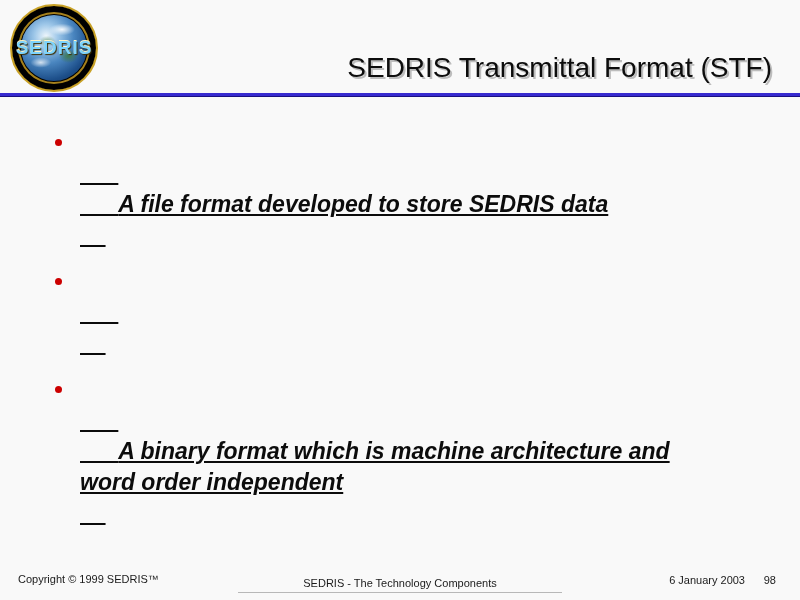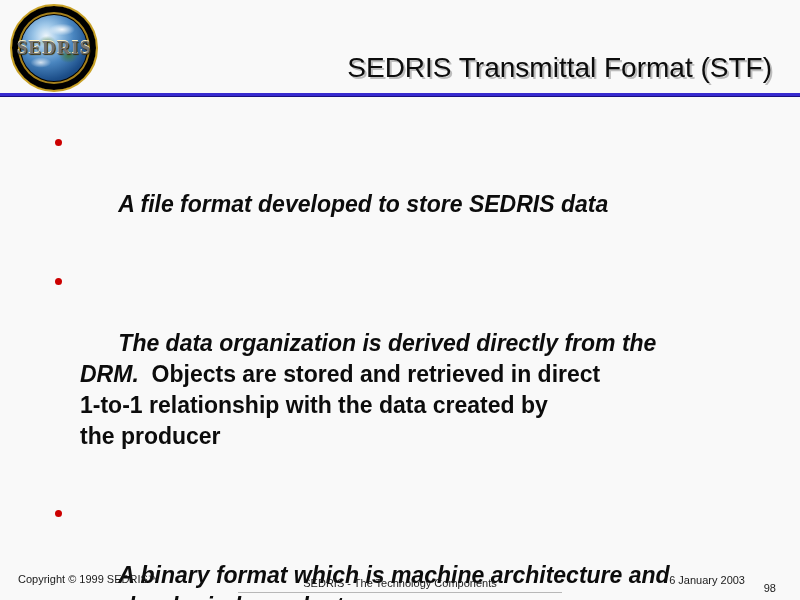--- a/index.html
+++ b/index.html
@@ -18,54 +18,55 @@
     position:absolute;left:9px;top:9px;width:66px;height:66px;border-radius:50%;
     background:
       radial-gradient(ellipse 20px 9px at 62% 22%, rgba(255,255,255,.9), rgba(255,255,255,0) 65%),
       radial-gradient(ellipse 16px 8px at 30% 72%, rgba(255,255,255,.75), rgba(255,255,255,0) 65%),
       radial-gradient(ellipse 14px 10px at 72% 62%, rgba(64,122,58,.85), rgba(64,122,58,0) 70%),
       radial-gradient(ellipse 12px 8px at 40% 40%, rgba(90,140,80,.6), rgba(90,140,80,0) 70%),
       radial-gradient(circle at 38% 32%, #eef6fc 0%, #9cc6e8 20%, #4a86c0 45%, #1d4f8a 72%, #0a2a55 100%);
   }
   .logo-text{
     position:relative;z-index:2;
-    font-family:Liberation Serif, serif;font-weight:bold;
-    color:#737373;font-size:19px;letter-spacing:1px;
+    font-family:Liberation Sans, sans-serif;font-weight:bold;
+    color:#7dd3fc;font-size:19px;letter-spacing:1px;
     text-shadow:1px 1px 1px #3d2f05, 0 -1px 0 #fff3c4;
   }
   .title{
     position:absolute;right:28px;top:52px;
     font-size:28px;font-weight:normal;color:#0d0d0d;letter-spacing:0;
     text-shadow:2px 2px 0 #bdbdbd;white-space:nowrap;
   }
   .rule{
     position:absolute;left:0;top:93px;width:800px;height:3px;
     background:#382bd0;border-bottom:1px solid #1a1080;
   }
   
   .bullets{
     position:absolute;left:52px;top:127px;width:716px;
     list-style:none;margin:0;padding:0;
   }
   .bullet{
     position:relative;padding-left:28px;margin-bottom:15px;
     font-size:23px;font-weight:bold;line-height:31px;color:#0c0c0c;
     white-space:pre-wrap;
+    text-decoration:underline;
   }
   .bullet .dot{
     position:absolute;left:3px;top:12px;width:7px;height:7px;border-radius:50%;
   }
   .it{font-style:italic;}
   
   .footer-text{font-size:11px;color:#1a1a1a;}
   .f-left{position:absolute;left:18px;top:573px;}
   .f-center{position:absolute;left:0;width:800px;top:577px;text-align:center;}
   .f-line{position:absolute;left:238px;top:592px;width:324px;height:1px;background:#b8b8b8;}
   .f-date{position:absolute;right:55px;top:574px;}
-  .f-page{position:absolute;right:24px;top:574px;margin-top:8px;}
+  .f-page{position:absolute;right:24px;top:574px;}
 </style>
 </head>
 <body>
 
 <div class="slide" style="background: rgb(249, 249, 249);">
 
   <div class="logo">
     <div class="earth"></div>
     <span class="logo-text">SEDRIS</span>
   </div>
@@ -73,24 +74,20 @@
   <div class="title">SEDRIS Transmittal Format (STF)</div>
   <div class="rule" style="background: rgb(56, 43, 208);"></div>
 
   <ul class="bullets">
       <li class="bullet">
       <span class="dot" style="background: rgb(204, 0, 0);"></span>
       <span class="btext"><span class="it">A file format developed to store SEDRIS data</span></span>
     </li>
       <li class="bullet">
       <span class="dot" style="background: rgb(204, 0, 0);"></span>
-      <span class="btext"><span class="it">The data organization is derived directly from the
-DRM.</span><span>  Objects are stored and retrieved in direct
-1-to-1 relationship with the data created by
-the producer</span></span>
     </li>
       <li class="bullet">
       <span class="dot" style="background: rgb(204, 0, 0);"></span>
       <span class="btext"><span class="it">A binary format which is machine architecture and
 word order independent</span></span>
     </li>
     </ul>
 
   <div class="footer-text f-left">Copyright © 1999 SEDRIS™</div>
   <div class="footer-text f-center">SEDRIS - The Technology Components</div>

